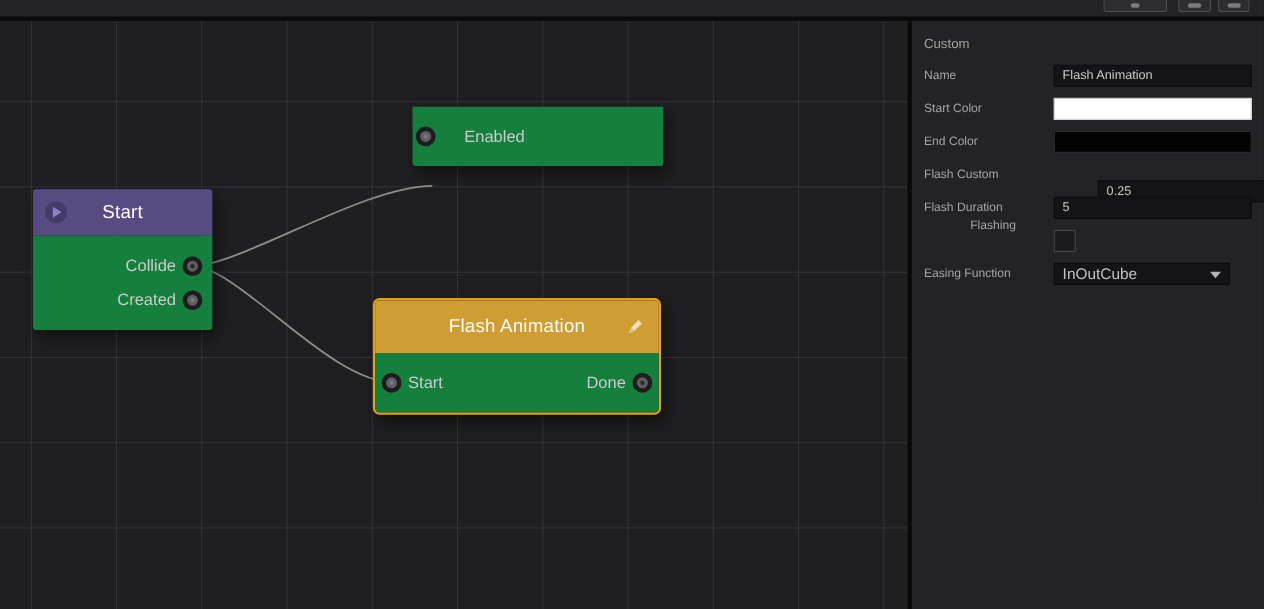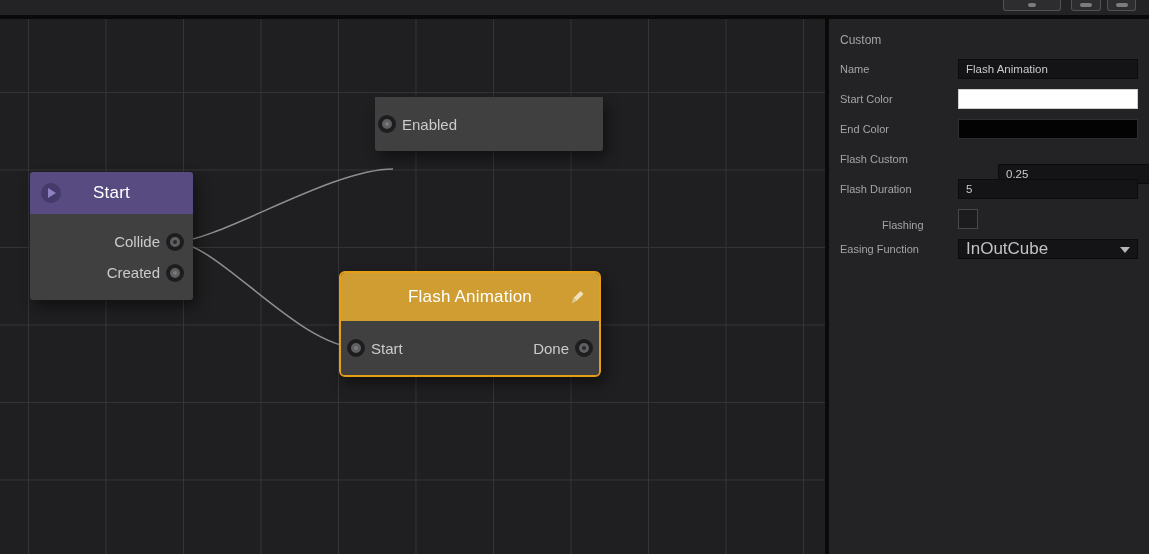--- a/index.html
+++ b/index.html
@@ -31,21 +31,21 @@
     background-position:28px 0, 0 73px;
   }
   .wires { position:absolute; left:0; top:0; width:1149px; height:554px; z-index:1; pointer-events:none; }
 
   
   .node { position:absolute; z-index:2; box-shadow:4px 7px 14px rgba(0,0,0,.45); border-radius:4px; }
   .node-header {
     position:relative; display:flex; align-items:center; justify-content:center;
     color:#fff; font-size:17px; letter-spacing:.2px; border-radius:3px 3px 0 0;
   }
-  .node-body { background:#404040; border-radius:0 0 3px 3px; }
+  .node-body { background:#15803d; border-radius:0 0 3px 3px;gap:20px; }
 
   .node-start { left:30px; top:172px; width:163px; }
   .node-start .node-header { height:42px; background:#574b82; }
   .node-start .node-body { height:86px; padding-top:12px; }
   .play-badge {
     position:absolute; left:11px; top:11px; width:20px; height:20px; border-radius:50%;
     background:#453a69; display:flex; align-items:center; justify-content:center;
   }
   .play-tri { width:0; height:0; border-left:8px solid #8d83c0; border-top:5px solid transparent; border-bottom:5px solid transparent; margin-left:2px; }
 
@@ -88,22 +88,22 @@
   .prow-label { position:absolute; left:11px; width:115px; height:20px; line-height:20px; font-size:11px; color:#a4a4a7; }
   .prow-ctl { position:absolute; left:129px; width:180px; height:20px; }
   .txt-input {
     width:180px; height:20px; background:#141416; border:1px solid #0c0c0e;
     color:#c9c9c9; font-size:11.5px; font-family:"Liberation Sans", sans-serif; padding:0 7px;
   }
   .swatch-white { width:180px; height:20px; background:#ffffff; border:1px solid #cfcfcf; }
   .swatch-black { width:180px; height:20px; background:#030303; border:1px solid #2e2e30; }
   .checkbox { width:20px; height:20px; background:#1c1c1e; border:1px solid #47474a; }
   .dropdown {
-    position:relative; width:180px; height:20px; background:#141416; border:1px solid #0c0c0e;
-    color:#c2c2c5; font-size:17px; line-height:18px; padding:0 7px;
+    position:relative; width:160px; height:20px; background:#141416; border:1px solid #0c0c0e;
+    color:#c2c2c5; font-size:14px; line-height:18px; padding:0 7px;
   }
   .dd-caret {
     position:absolute; right:7px; top:7px; width:0; height:0;
     border-left:5px solid transparent; border-right:5px solid transparent;
     border-top:6px solid #b6b6b9;
   }
 </style>
 </head>
 <body>
 
@@ -199,21 +199,21 @@
     <div class="prow-label" style="top:130px;">Flash Custom</div>
     <div class="prow-ctl" style="top:145px;padding-left:40px;">
       <input class="txt-input" type="text" value="0.25" style="">
     </div>
 
     <div class="prow-label" style="top:160px;">Flash Duration</div>
     <div class="prow-ctl" style="top:160px;">
       <input class="txt-input" type="text" value="5" style="">
     </div>
 
-    <div class="prow-label" style="top:196px;padding-left:42px;">Flashing</div>
+    <div class="prow-label" style="top:176px;padding-left:42px;">Flashing</div>
     <div class="prow-ctl" style="top:190px;">
       <div class="checkbox"></div>
     </div>
 
     <div class="prow-label" style="top:220px;">Easing Function</div>
     <div class="prow-ctl" style="top:220px;">
       <div class="dropdown">
         <span>InOutCube</span>
         <span class="dd-caret"></span>
       </div>

